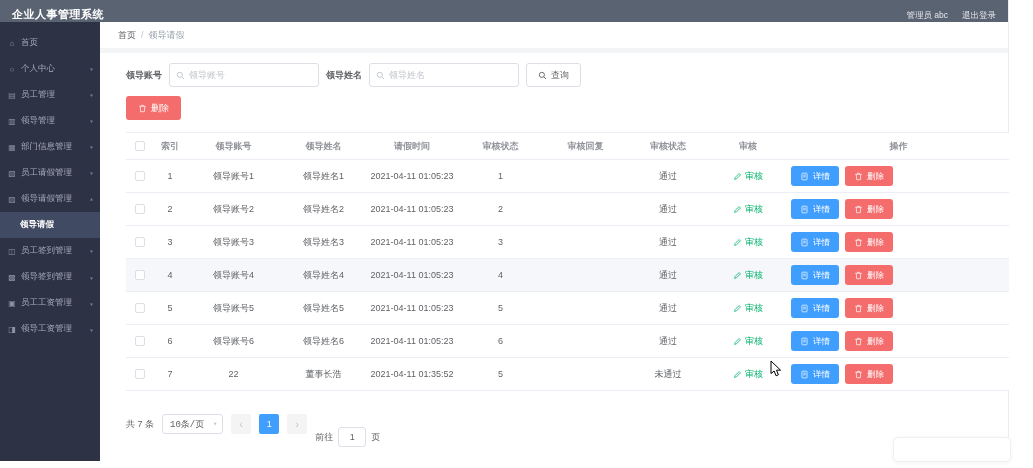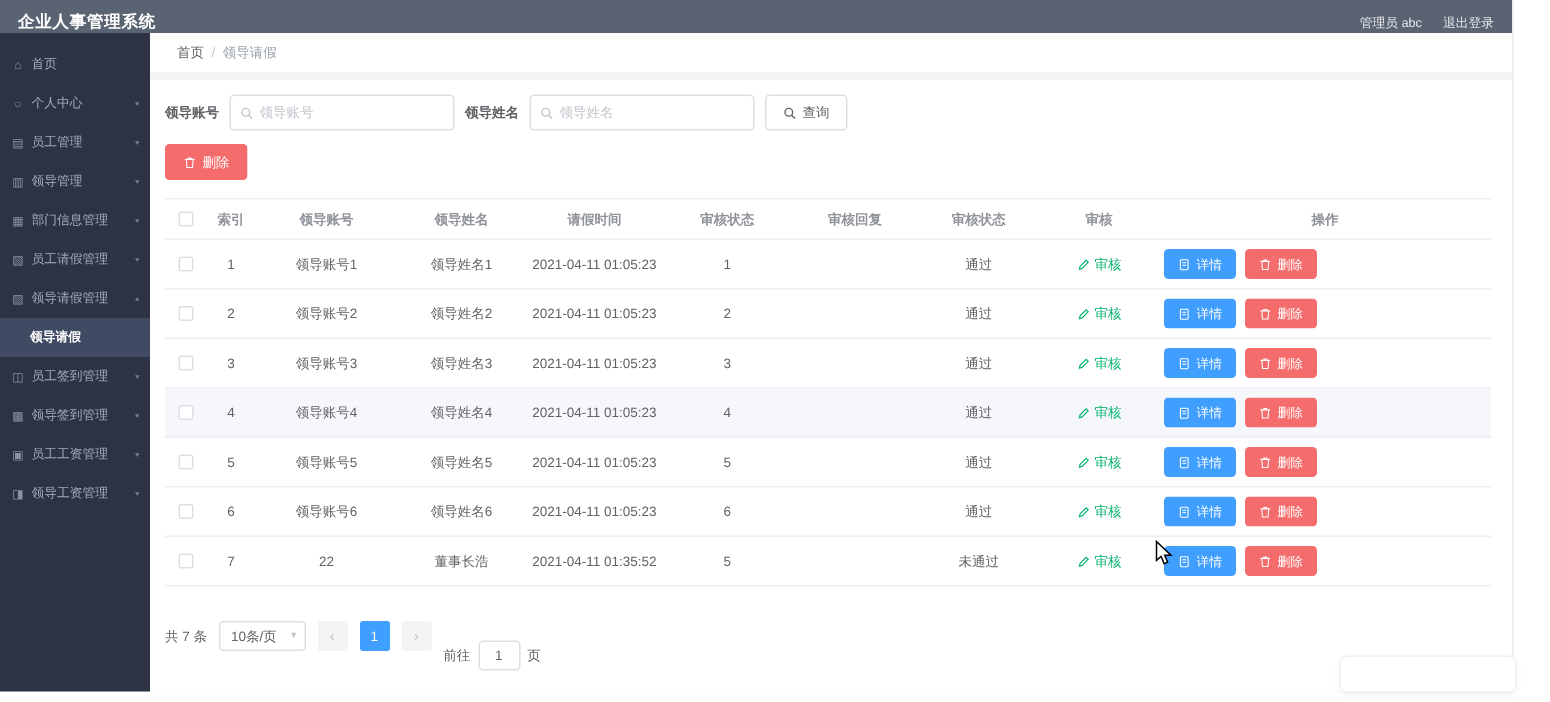--- a/index.html
+++ b/index.html
@@ -24,21 +24,21 @@
   .side-item.sub { padding-left:20px; }
   .side-item.active { background:#414a63; color:#fff; font-weight:bold; }
 
   .main { flex:1; background:#fff; display:flex; flex-direction:column; min-width:0; }
   .breadcrumb-bar { height:33px; background:#fff; display:flex; align-items:center; gap:5px; padding:0 18px; font-size:9px; }
   .crumb-home { color:#606266; }
   .crumb-sep { color:#c0c4cc; }
   .crumb-cur { color:#97a0ac; }
   .divider { height:6px; background:#f3f4f6; }
 
-  .content { padding:10px 14px 0 10px; }
+  .content { padding:10px 14px 0 26px; }
 
   
   .search-row { display:flex; align-items:center; gap:7px; margin-bottom:9px; }
   .field-label { font-size:9px; font-weight:bold; color:#606266; }
   .input-box { width:150px; height:24px; border:1px solid #dcdfe6; border-radius:3px; background:#fff; display:flex; align-items:center; padding:0 6px; gap:4px; color:#c0c4cc; }
   .input-box input { border:none; outline:none; flex:1; min-width:0; font-size:9px; color:#606266; font-family:inherit; }
   .input-box input::placeholder { color:#c0c4cc; }
   .ico { width:9px; height:9px; flex:none; display:inline-block; }
   .btn { display:inline-flex; align-items:center; gap:4px; border-radius:3px; font-size:9px; cursor:pointer; font-family:inherit; border:1px solid transparent; line-height:1; }
   .btn-plain { background:#fff; border-color:#dcdfe6; color:#606266; height:24px; padding:0 11px; }
@@ -53,21 +53,21 @@
   tbody tr:nth-child(4) { background:#f5f7fa; }
   .checkbox { display:inline-block; width:10px; height:10px; border:1px solid #dcdfe6; border-radius:2px; background:#fff; vertical-align:middle; }
   .review-link { display:inline-flex; align-items:center; gap:3px; color:var(--success,#00b26b); cursor:pointer; text-decoration:none; font-size:9px; }
   .ops { display:flex; justify-content:flex-start; gap:6px; }
   .btn-sm { height:20px; padding:0 8px; font-size:8.5px; color:#fff; }
   .btn-blue { background:var(--accent,#409eff); }
   .btn-sm.btn-dred { background:var(--danger,#f56c6c); }
 
   
   .pagination { display:flex; align-items:center; gap:8px; margin:10px 0 14px 0; font-size:9px; color:#606266; }
-  .page-size { position:relative; border:1px solid #dcdfe6; border-radius:3px; height:20px; display:flex; align-items:center; padding:0 18px 0 7px; color:#606266; cursor:pointer; }
+  .page-size { position:relative; border:1px solid #dcdfe6; border-radius:3px; height:20px; display:flex; align-items:center; padding:0 18px 0 7px; color:#606266; cursor:pointer;font-family:Liberation Mono, monospace; }
   .page-size::after { content:"▾"; position:absolute; right:5px; top:50%; transform:translateY(-55%); font-size:7px; color:#c0c4cc; }
   .page-btn { width:20px; height:20px; border-radius:2px; background:#f4f4f5; display:flex; align-items:center; justify-content:center; color:#c0c4cc; cursor:pointer; font-size:10px; }
   .page-btn.prev::before { content:"‹"; }
   .page-btn.next::before { content:"›"; }
   .page-num { width:20px; height:20px; border-radius:2px; background:var(--accent,#409eff); color:#fff; display:flex; align-items:center; justify-content:center; font-size:9px; cursor:pointer; }
   .goto { display:flex; align-items:center; gap:5px;margin-top:26px; }
   .goto input { width:28px; height:20px; border:1px solid #dcdfe6; border-radius:3px; text-align:center; font-size:9px; color:#606266; outline:none; font-family:inherit; }
 
   
   .cursor { position:absolute; left:770px; top:360px; z-index:50; pointer-events:none; }

